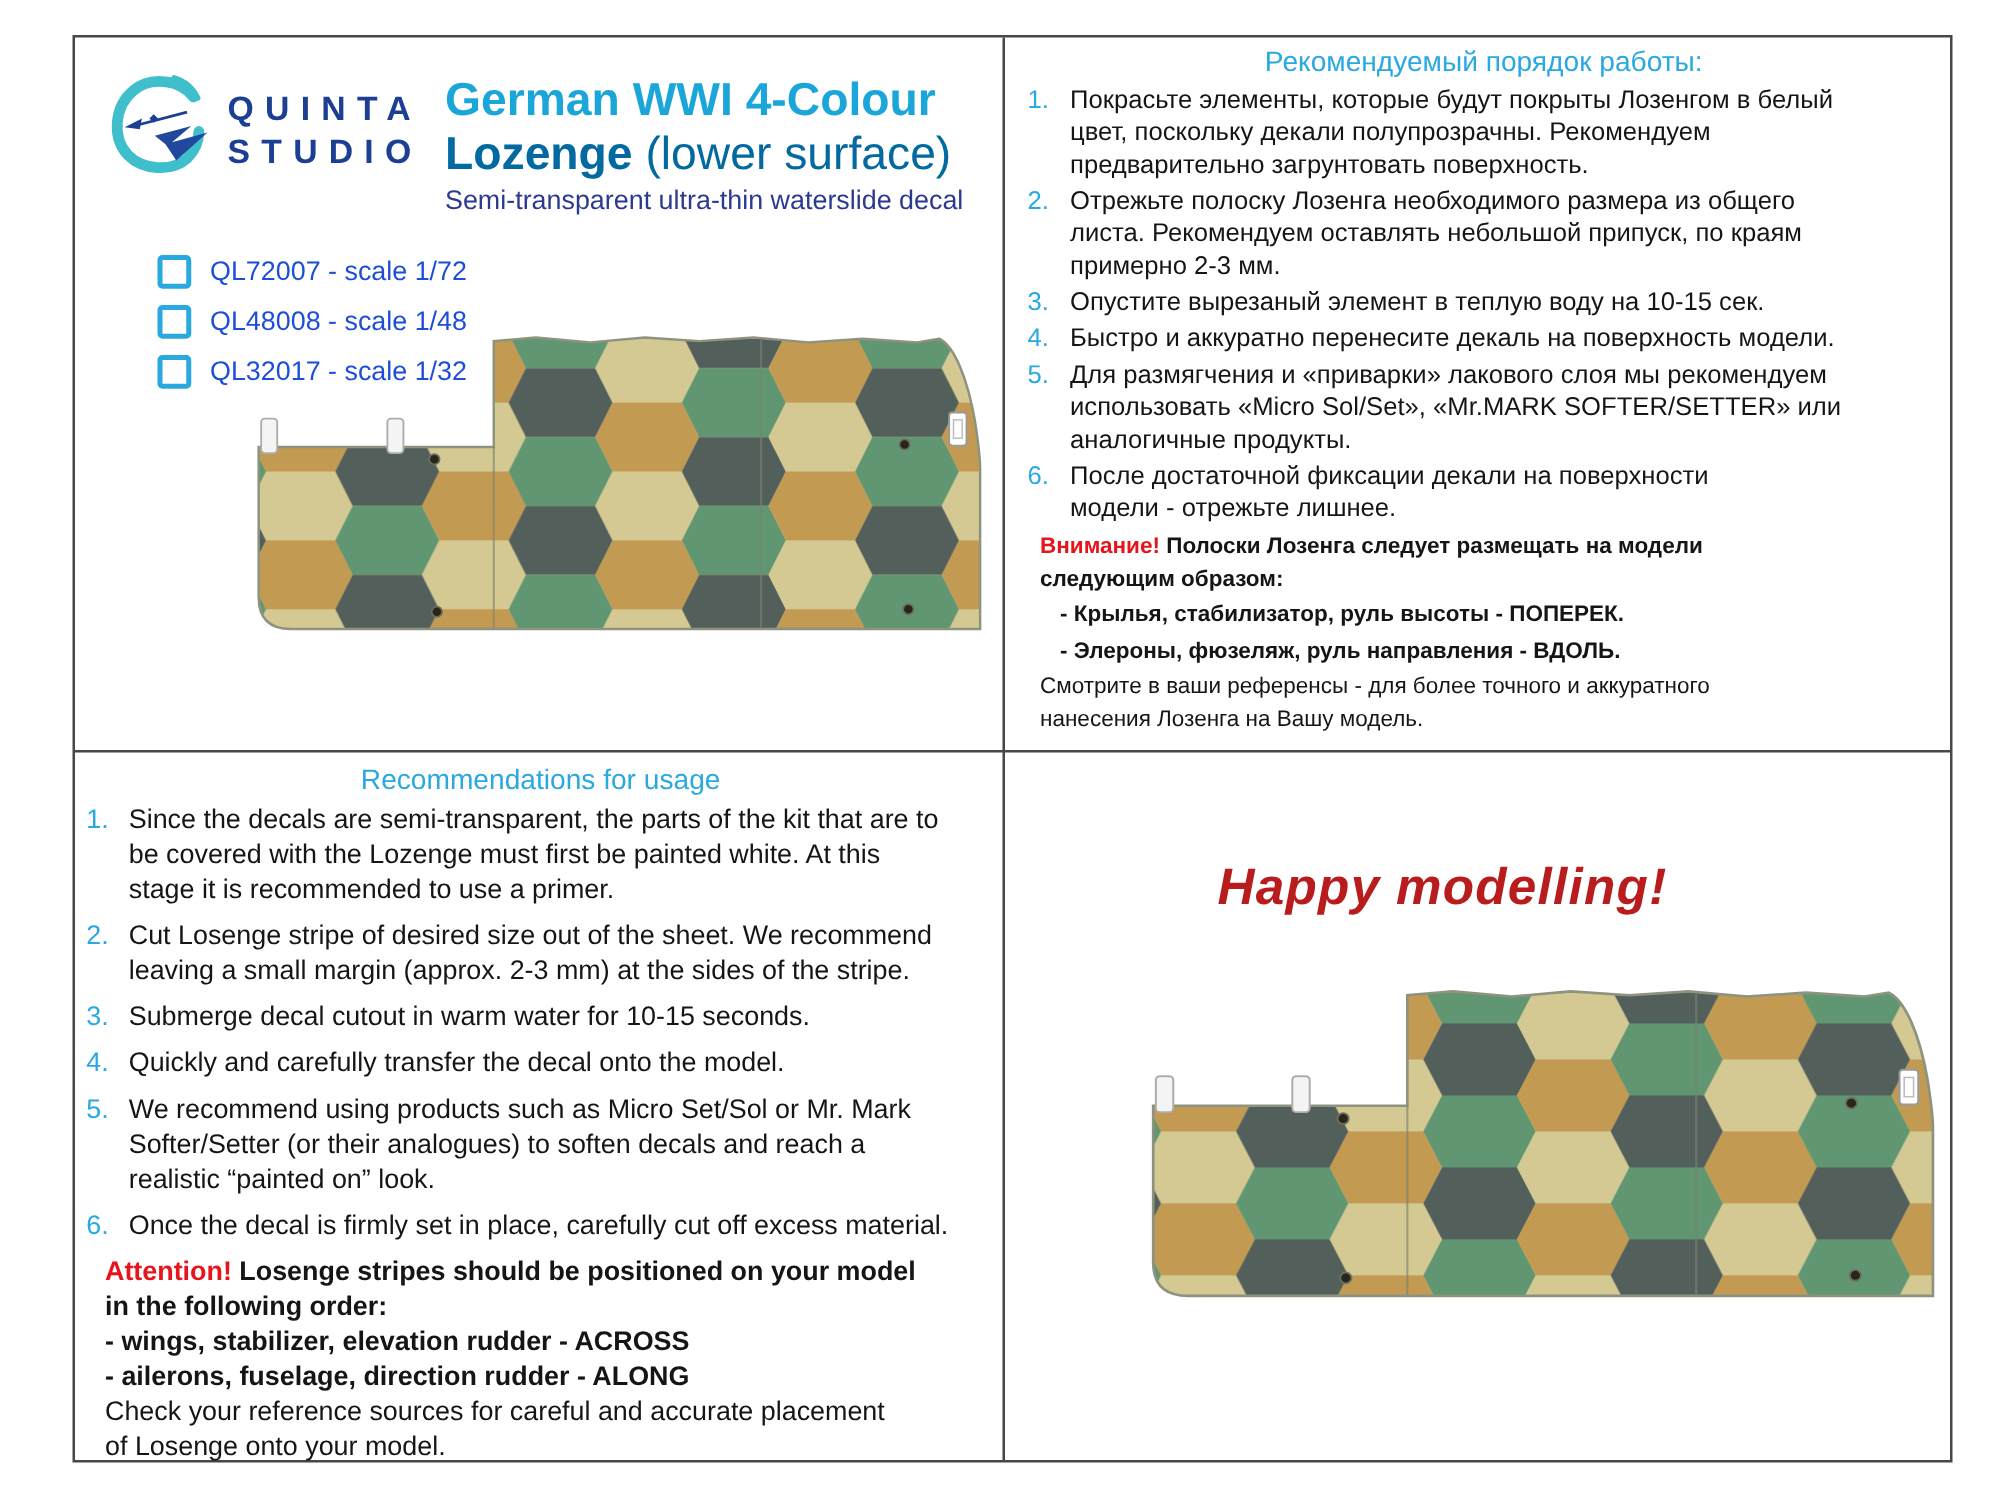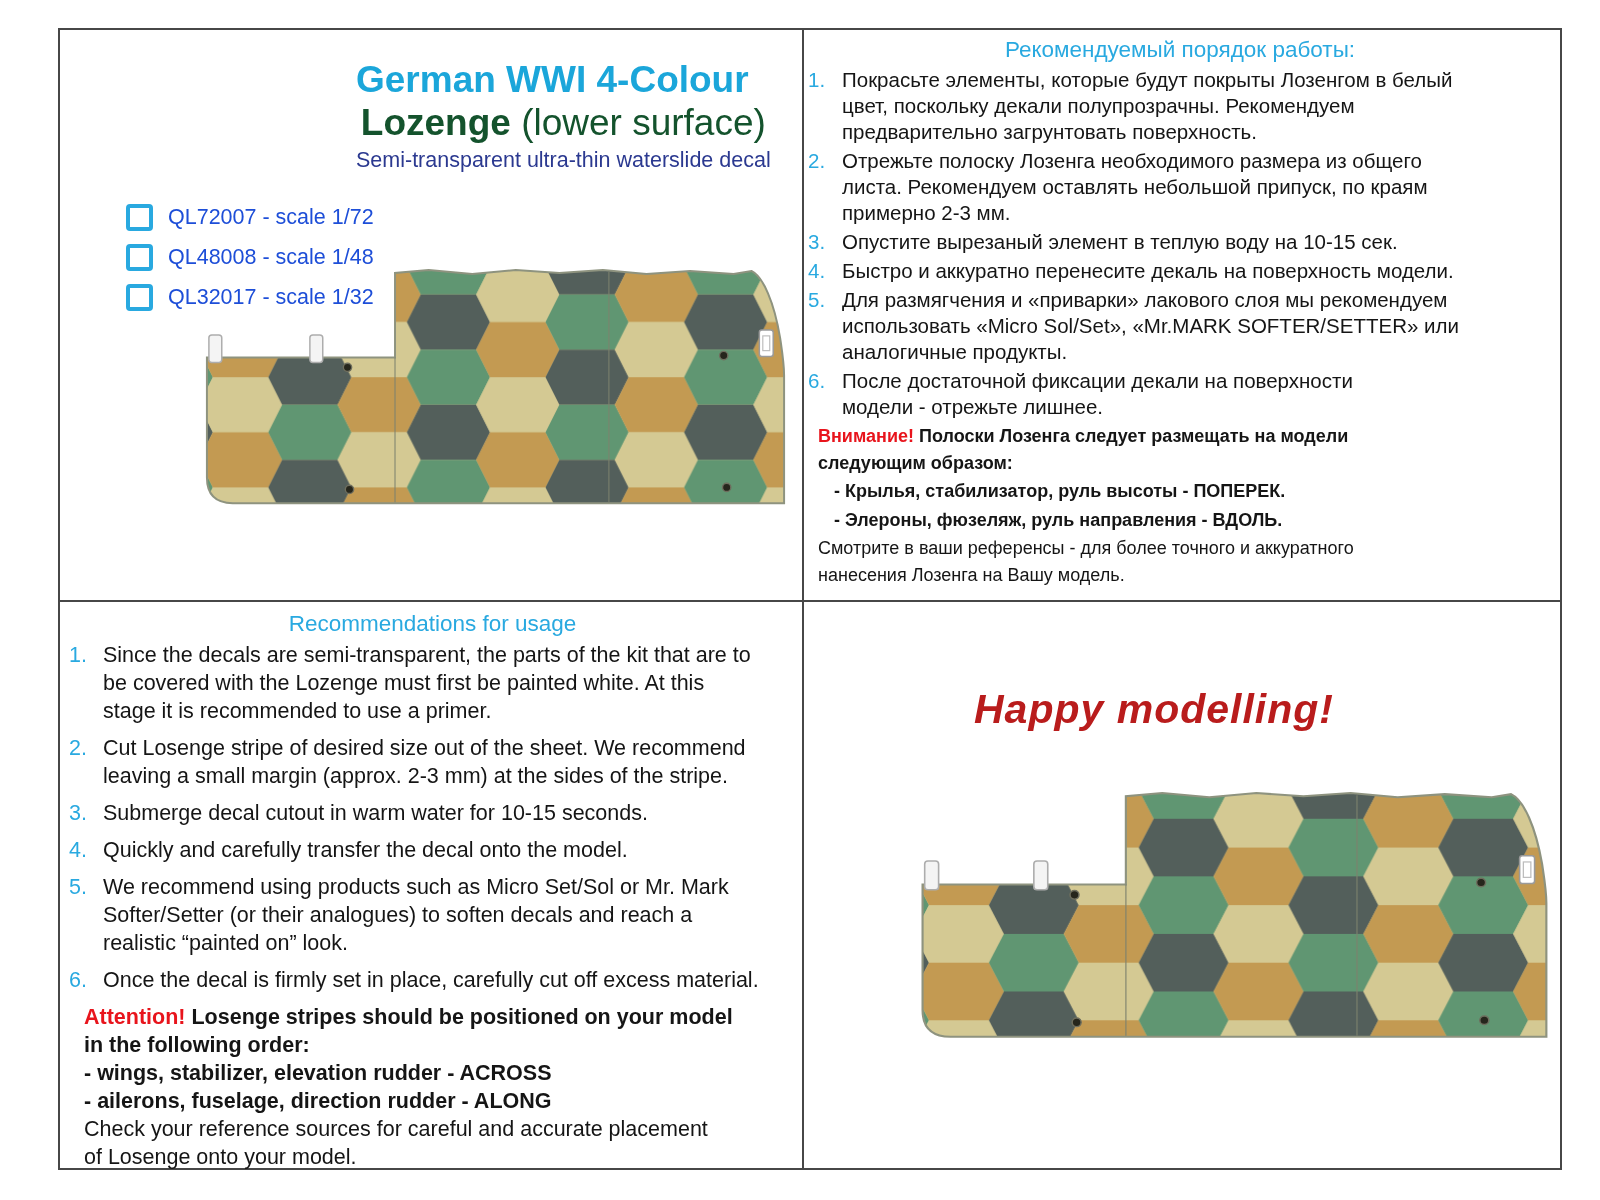--- a/index.html
+++ b/index.html
@@ -11,32 +11,32 @@
   .q-tl{left:0;top:0;width:742px;height:570px;}
   .q-tr{left:744px;top:0;width:756px;height:570px;}
   .q-bl{left:0;top:572px;width:742px;height:566px;}
   .q-br{left:744px;top:572px;width:756px;height:566px;}
 
   
   .logo-wrap{position:absolute;left:26px;top:26px;display:flex;align-items:flex-start;}
   .brand-text{margin:14px 0 0 10px;color:#1c3f94;font-weight:bold;font-size:27px;letter-spacing:9px;line-height:34px;white-space:nowrap;}
   .title-block{position:absolute;left:296px;top:28px;}
   .title-l1{color:#1ba6da;font-weight:bold;font-size:37px;line-height:43px;}
-  .title-l2{color:#14532d;font-size:37px;line-height:43px;text-align:center;}
+  .title-l2{color:#0369a1;font-size:37px;line-height:43px;}
   .title-l2 .b{font-weight:bold;}
   .subtitle{color:#2b3990;font-size:21.5px;line-height:26px;margin-top:3px;}
   .variants{position:absolute;left:66px;top:173px;}
   .variant-row{display:flex;align-items:center;margin-bottom:12px;height:28px;}
   .cbx{width:19px;height:19px;border:4.5px solid #29a9e0;border-radius:4px;background:#fff;}
   .variant-label{color:#1d4ed8;font-size:21.5px;margin-left:15px;}
   .camo-top{position:absolute;left:139px;top:237px;width:594px;height:246px;}
   .camo-bottom{position:absolute;left:110px;top:188px;width:642px;height:257px;}
 
   
-  .ru-col{position:absolute;left:0;top:0;width:100%;height:100%;padding:6px 8px 0 4px;box-sizing:border-box;}
+  .ru-col{position:absolute;left:0;top:0;width:100%;height:100%;padding:6px 8px 0 18px;box-sizing:border-box;}
   .en-col{position:absolute;left:0;top:0;width:100%;height:100%;padding:8px 6px 0 9px;box-sizing:border-box;}
   .list-heading{color:#29a9e0;text-align:center;font-size:22.5px;line-height:28px;margin-bottom:3px;}
   .item{display:flex;}
   .ru-col .item{margin-bottom:3px;}
   .en-col .item{margin-bottom:9px;}
   .num{color:#29a9e0;flex:none;width:34px;}
   .ru-col .num,.ru-col .itext{font-size:20.5px;line-height:26px;}
   .en-col .num,.en-col .itext{font-size:21.5px;line-height:28px;}
   .itext{white-space:pre-line;}
   .attention{white-space:pre-line;font-weight:bold;}
@@ -94,20 +94,34 @@
       <circle cx="533" cy="224" r="4.2" fill="#26261c" stroke="#6e6e5e" stroke-width="1.4"></circle>
     </g>
   </defs>
 </svg>
 
 <div class="sheet">
   <div class="vdiv"></div>
   <div class="hdiv"></div>
 
   <div class="quad q-tl">
+    <div class="logo-wrap">
+      <svg width="86" height="88" viewBox="0 0 100 100">
+        <path d="M80,24 C68,8 40,4 24,18 C6,33 4,62 19,78 C33,92 60,94 74,81 C81,74 85,66 85,56" fill="none" stroke="#3fbecb" stroke-width="10" stroke-linecap="round"></path>
+        <path d="M62,6 C72,9 80,16 84,25" fill="none" stroke="#3fbecb" stroke-width="5" stroke-linecap="round"></path>
+        <polygon points="16,52 32,44 30,54" fill="#1c3f94"></polygon>
+        <line x1="28" y1="50" x2="74" y2="38" stroke="#1c3f94" stroke-width="2.6"></line>
+        <polygon points="43,40 47,44 43,48 39,44" fill="#1c3f94"></polygon>
+        <path d="M44,60 L78,51 L60,66 L93,57 L64,83 L54,68 Z" fill="#22489d"></path>
+      </svg>
+      <div class="brand-text">
+        <div>QUINTA</div>
+        <div>STUDIO</div>
+      </div>
+    </div>
 
     <div class="title-block">
       <div class="title-l1">German WWI 4-Colour</div>
       <div class="title-l2"><span class="b">Lozenge</span><span> (lower surface)</span></div>
       <div class="subtitle">Semi-transparent ultra-thin waterslide decal</div>
     </div>
 
     <div class="variants">
       <div class="variant-row">
         <div class="cbx"></div>

